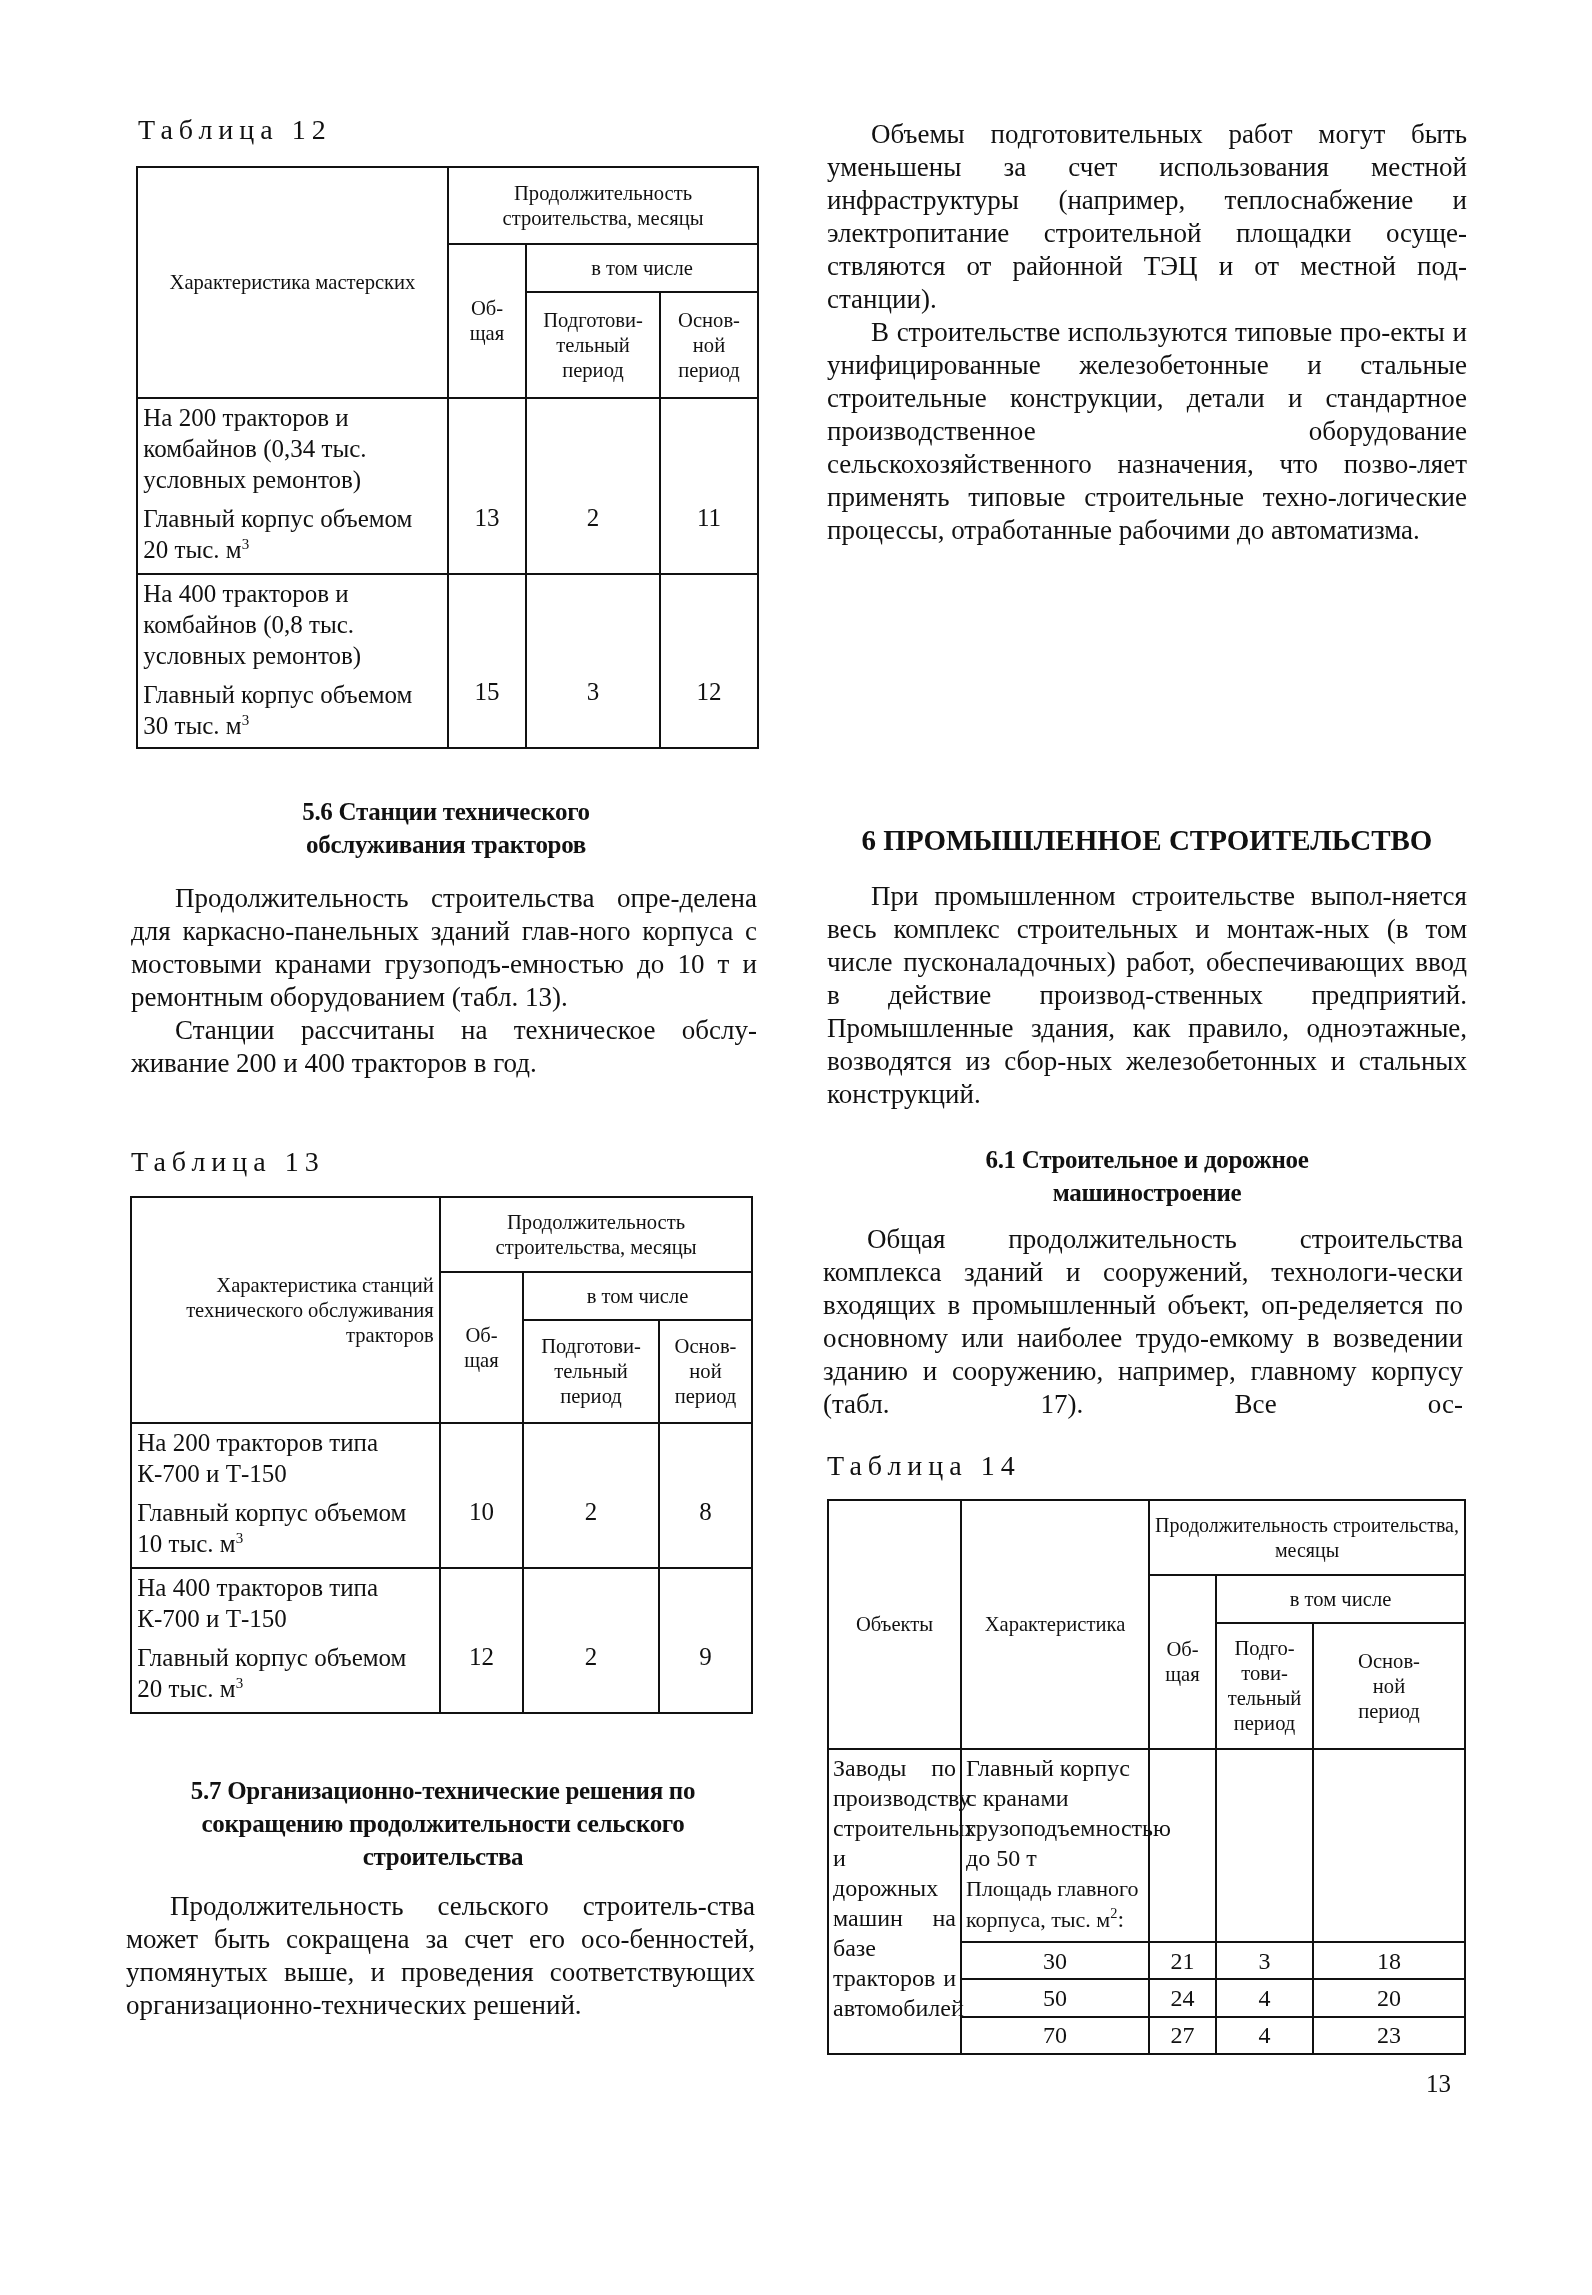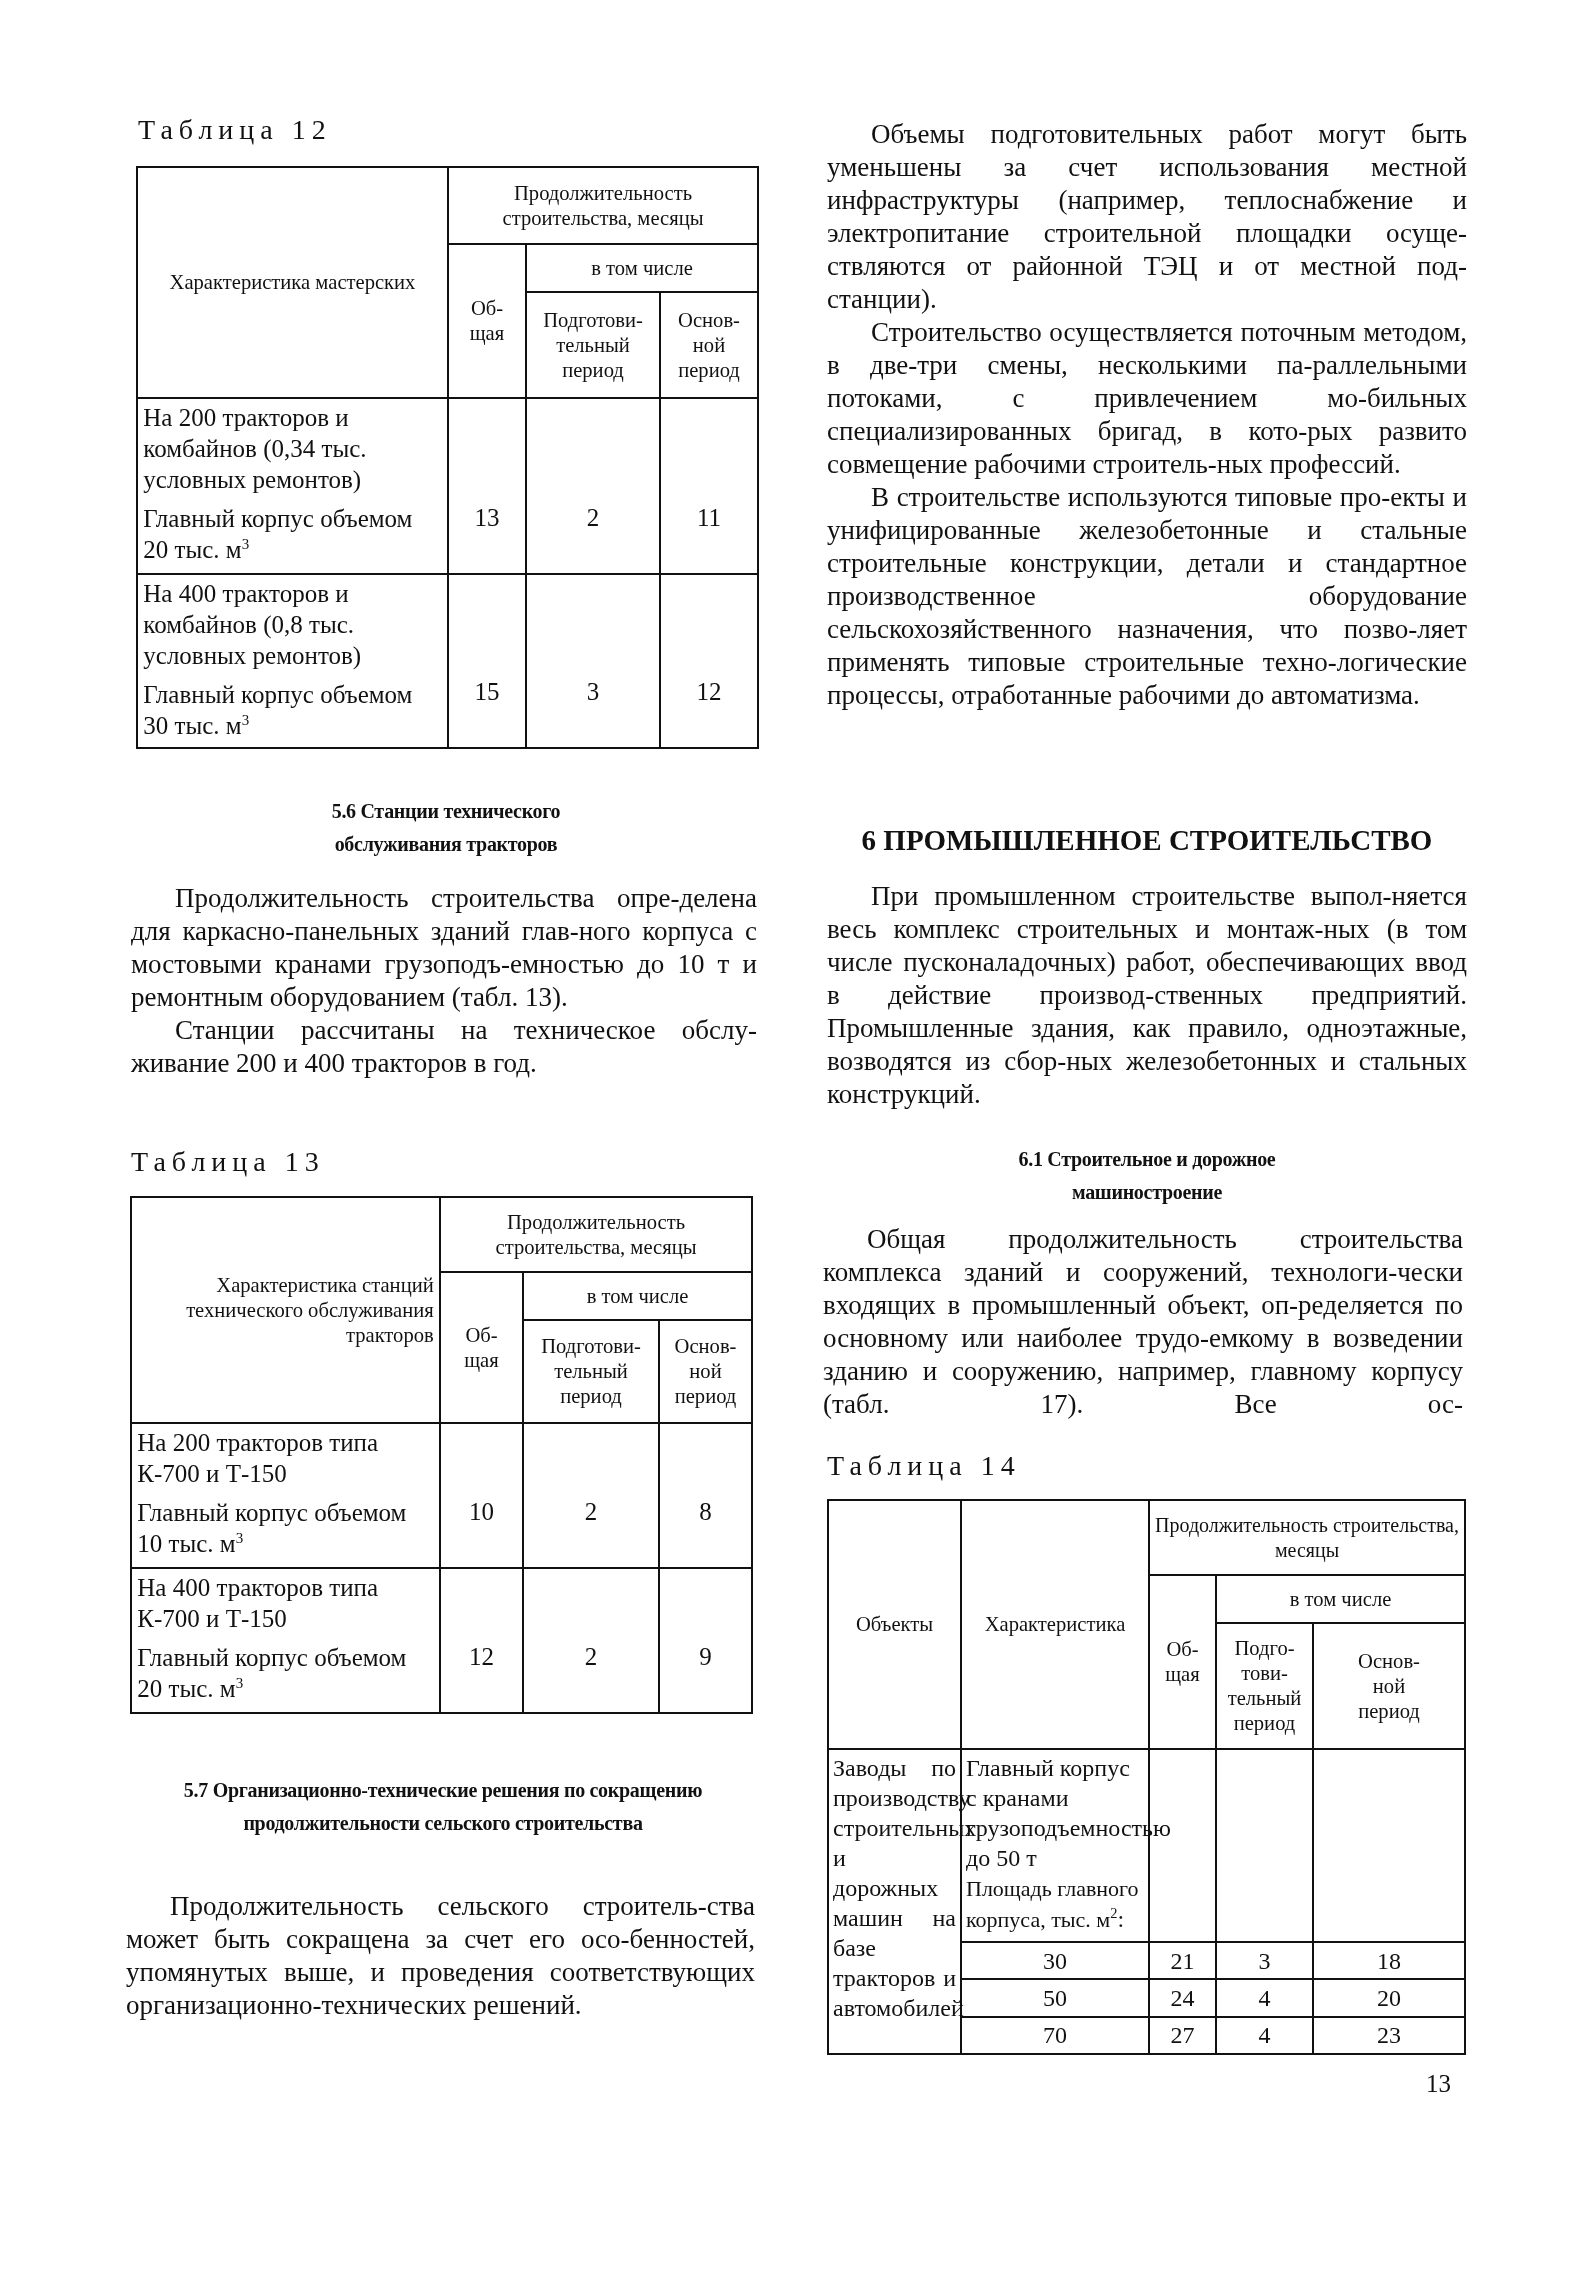--- a/index.html
+++ b/index.html
@@ -8,21 +8,21 @@
     font-family:"Liberation Serif", "DejaVu Serif", serif;
     color:#111;
   }
   .abs { position:absolute; }
   .col-text {
     font-size:27px; line-height:33px; text-align:justify;
     hyphens:manual;
   }
   .col-text p { margin:0; text-indent:44px; }
   .tbl-caption { font-size:28px; letter-spacing:6px; }
-  .heading { font-weight:bold; font-size:20px; line-height:33px; text-align:center; letter-spacing:-0.3px; }
+  .heading { font-weight:bold; font-size:25px; line-height:33px; text-align:center; letter-spacing:-0.3px; }
   .heading-big { font-weight:bold; font-size:29px; text-align:center; }
   table.doc {
     position:absolute; border-collapse:collapse; table-layout:fixed;
     font-size:25px; line-height:31px;
   }
   table.doc td {
     border:2px solid #111; padding:2.7px 5.3px; vertical-align:top;
   }
   table.doc td.hdr { font-size:20.6px; line-height:25px; text-align:center; vertical-align:middle;margin-top:25px; }
   table.doc td.num { text-align:center; vertical-align:middle; }
@@ -146,21 +146,20 @@
 <div class="abs heading" style="left:130px; top:1774px; width:626px;">
   <span style="display:inline-block; width:552px;">5.7 Организационно-технические решения по сокращению продолжительности сельского строительства</span>
 </div>
 
 <div class="abs col-text" style="left:126px; top:1890px; width:629px;">
   <p>Продолжительность сельского строитель-ства может быть сокращена за счет его осо-бенностей, упомянутых выше, и проведения соответствующих организационно-технических решений.</p>
 </div>
 
 <div class="abs col-text" style="left:827px; top:118px; width:640px;">
   <p>Объемы подготовительных работ могут быть уменьшены за счет использования местной инфраструктуры (например, теплоснабжение и электропитание строительной площадки осуще-ствляются от районной ТЭЦ и от местной под-станции).</p>
-  <p>Строительство осуществляется поточным методом, в две-три смены, несколькими па-раллельными потоками, с привлечением мо-бильных специализированных бригад, в кото-рых развито совмещение рабочими строитель-ных профессий.</p>
   <p>В строительстве используются типовые про-екты и унифицированные железобетонные и стальные строительные конструкции, детали и стандартное производственное оборудование сельскохозяйственного назначения, что позво-ляет применять типовые строительные техно-логические процессы, отработанные рабочими до автоматизма.</p>
 </div>
 
 <div class="abs heading-big" style="left:827px; top:824px; width:640px;">6 ПРОМЫШЛЕННОЕ СТРОИТЕЛЬСТВО</div>
 
 <div class="abs col-text" style="left:827px; top:880px; width:640px;">
   <p>При промышленном строительстве выпол-няется весь комплекс строительных и монтаж-ных (в том числе пусконаладочных) работ, обеспечивающих ввод в действие производ-ственных предприятий. Промышленные здания, как правило, одноэтажные, возводятся из сбор-ных железобетонных и стальных конструкций.</p>
 </div>
 
 <div class="abs heading" style="left:827px; top:1143px; width:640px;">

